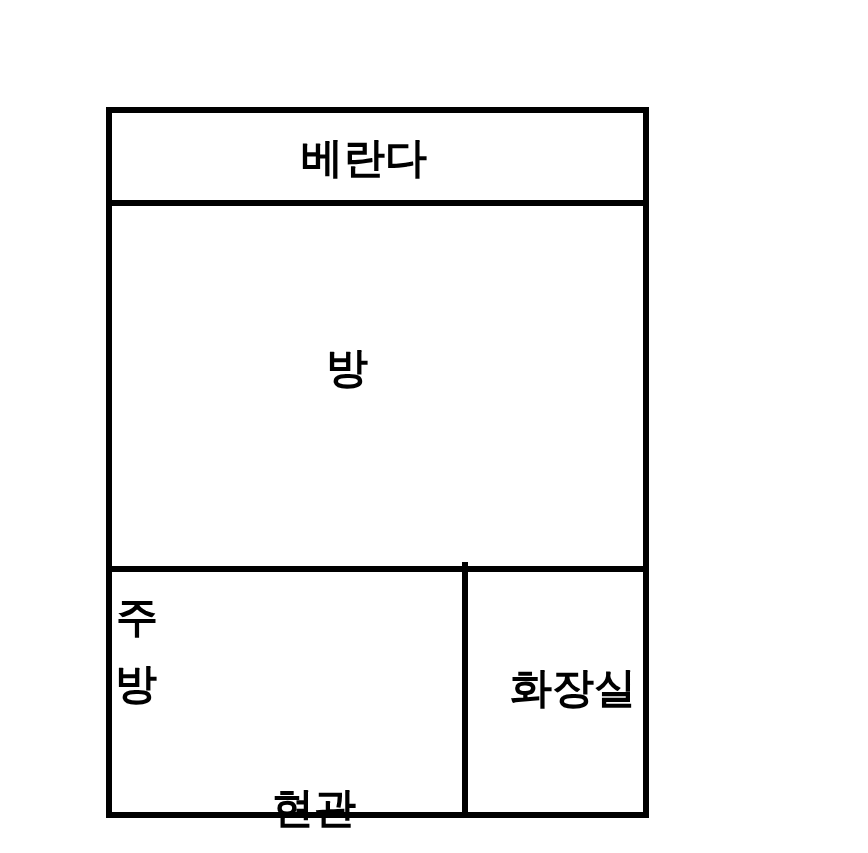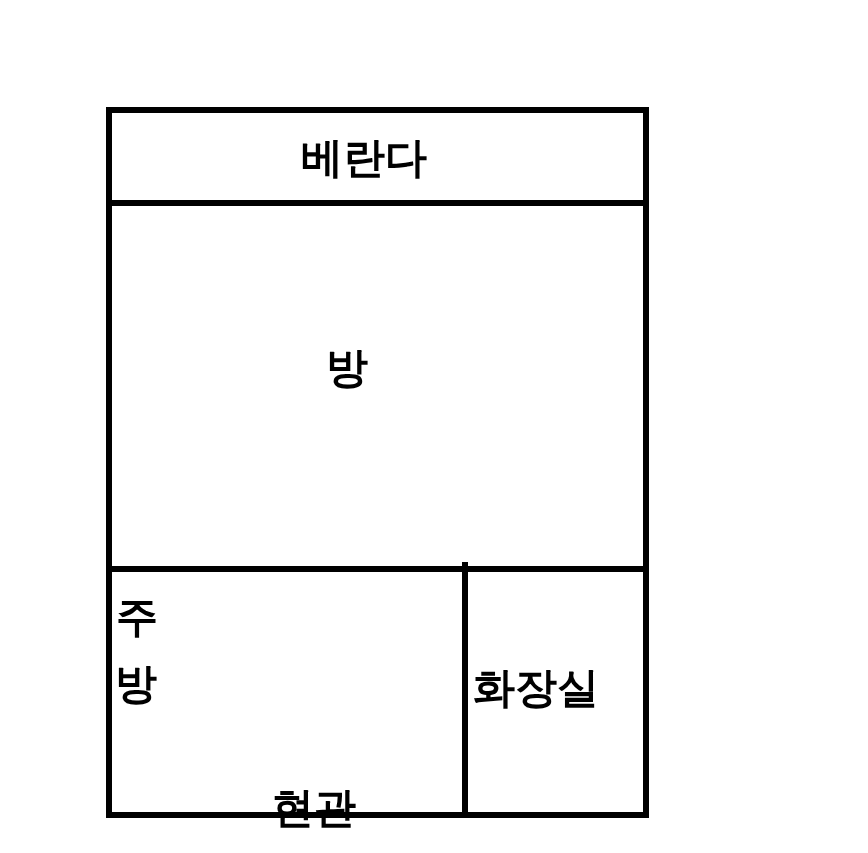--- a/index.html
+++ b/index.html
@@ -63,21 +63,21 @@
     font-size: 42px;
     line-height: 1;
     color: #000000;
     white-space: nowrap;
   }
   .label-veranda   { left: 364px; top: 118px; }
   .label-room      { left: 347px; top: 328px; }
   .label-kitchen-1 { left: 137px; top: 577px; }
   .label-kitchen-2 { left: 136px; top: 644px; }
   .label-entrance  { left: 314px; top: 768px; }
-  .label-bathroom  { left: 536px; top: 648px; }
+  .label-bathroom  { left: 573px; top: 648px; }
 </style>
 </head>
 <body>
 
 <div class="canvas">
 
   <div class="outer-wall"></div>
 
   <div class="wall wall-veranda"></div>
   <div class="wall wall-lower"></div>

